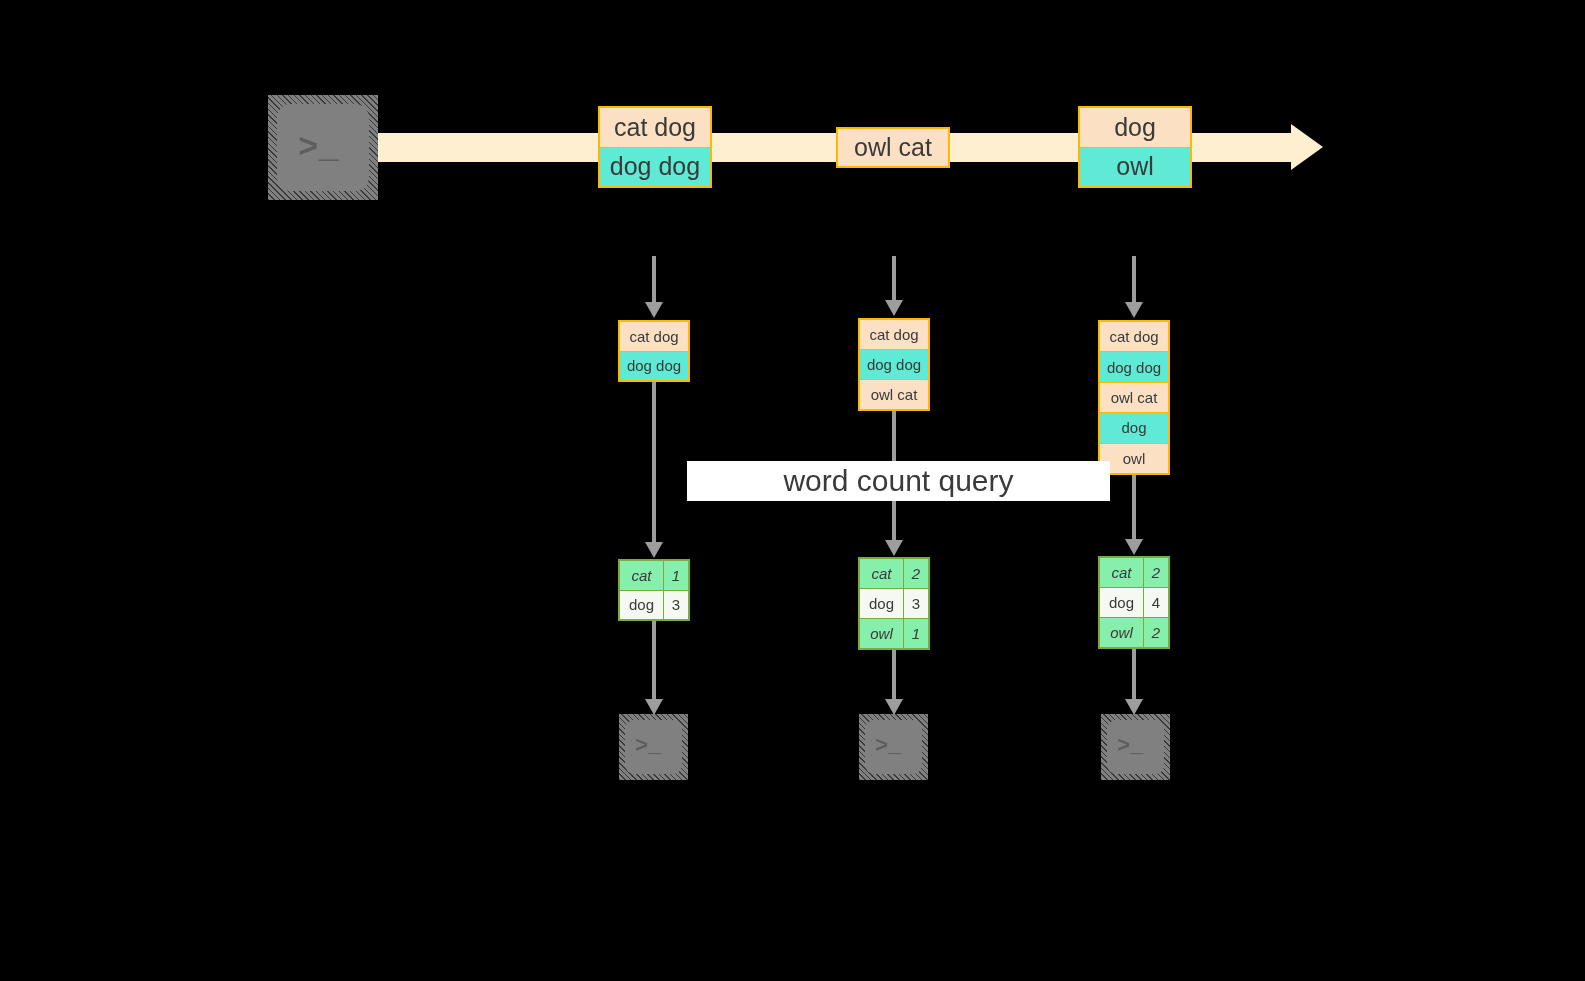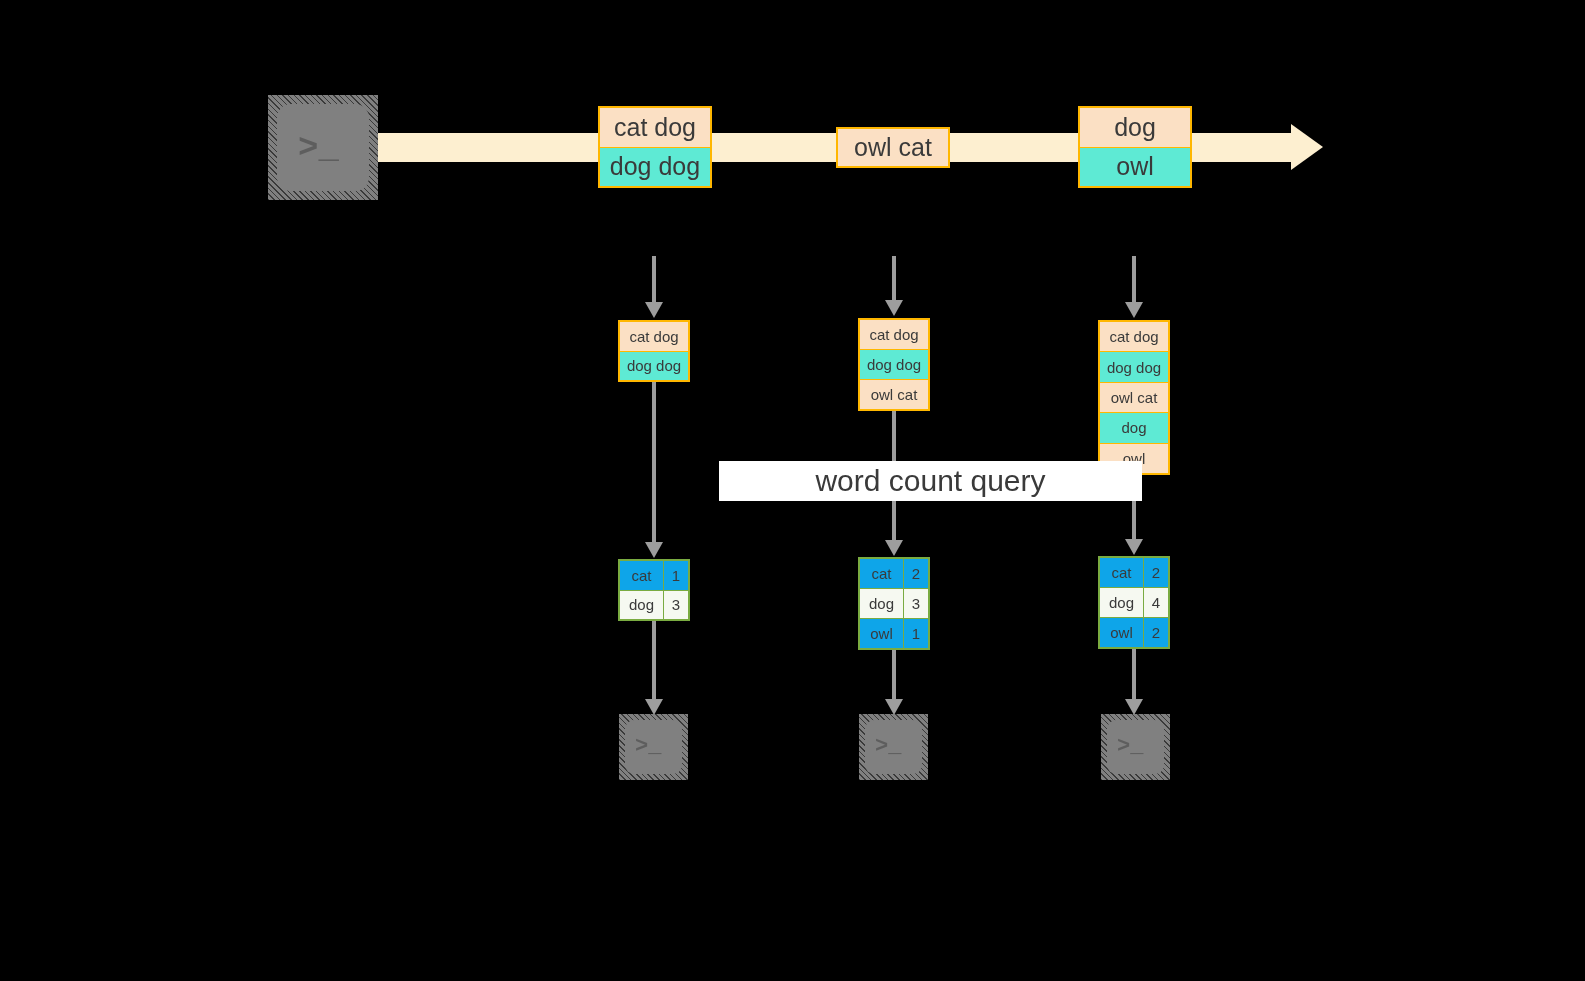--- a/index.html
+++ b/index.html
@@ -29,21 +29,21 @@
   
   .gbox{position:absolute;border:2px solid #7aab41;background:#f4f8ee;
         box-sizing:border-box;display:flex;flex-direction:column;}
   .grow{flex:1 1 auto;display:flex;box-sizing:border-box;
         border-bottom:1px solid #7aab41;}
   .grow:last-child{border-bottom:none;}
   .gcell{display:flex;align-items:center;justify-content:center;
          font-size:15px;color:#3a3a3a;background:#f6f9f1;box-sizing:border-box;}
   .gcell.word{flex:0 0 44px;border-right:1px solid #7aab41;}
   .gcell.cnt{flex:1 1 auto;}
-  .grow.dark .gcell{background:#0ea5e9;}
+  .grow.dark .gcell{background:#86efac;font-style:italic;}
 
   
   .term{position:absolute;box-sizing:border-box;
         background:#808080;}
   .term .hatch{position:absolute;inset:0;
         background:
           repeating-linear-gradient(45deg,
             rgba(0,0,0,.55) 0 1px, rgba(0,0,0,0) 1px 4px);
   }
   .term .inner{position:absolute;background:#808080;border-radius:14px;}
@@ -57,21 +57,21 @@
          border-right:9px solid transparent;
          border-top:16px solid #9d9d9d;}
   
   .ln.dash{background:none;
       background-image:linear-gradient(#9d9d9d 0 0);
       background-size:4px 18px;background-repeat:repeat-y;}
 
   
   .qlabel{position:absolute;background:#ffffff;display:flex;
           align-items:center;justify-content:center;
-          font-size:30px;color:#3a3a3a;white-space:nowrap;margin-left:32px;}
+          font-size:30px;color:#3a3a3a;white-space:nowrap;}
 </style>
 </head>
 <body>
 
 <div id="stage">
 
   <div class="tl-band" style="left:360px;top:133px;width:935px;height:29px;"></div>
   <div class="tl-head" style="left:1291px;top:124px;"></div>
 
   <div class="term" style="left:268px;top:95px;width:110px;height:105px;">

